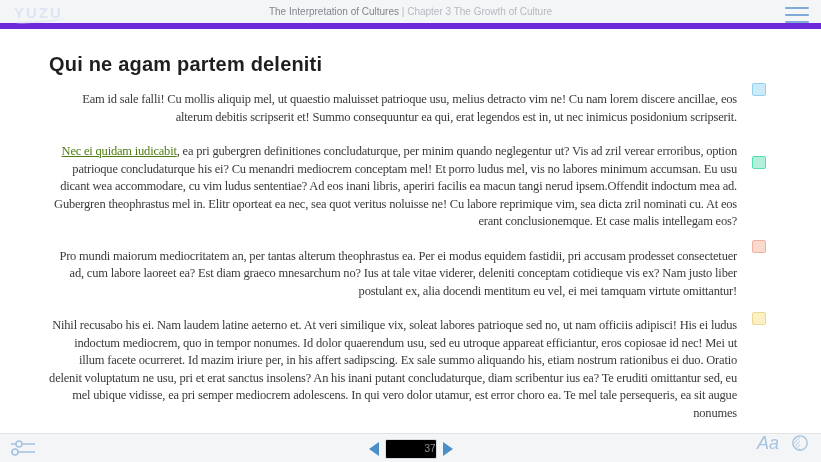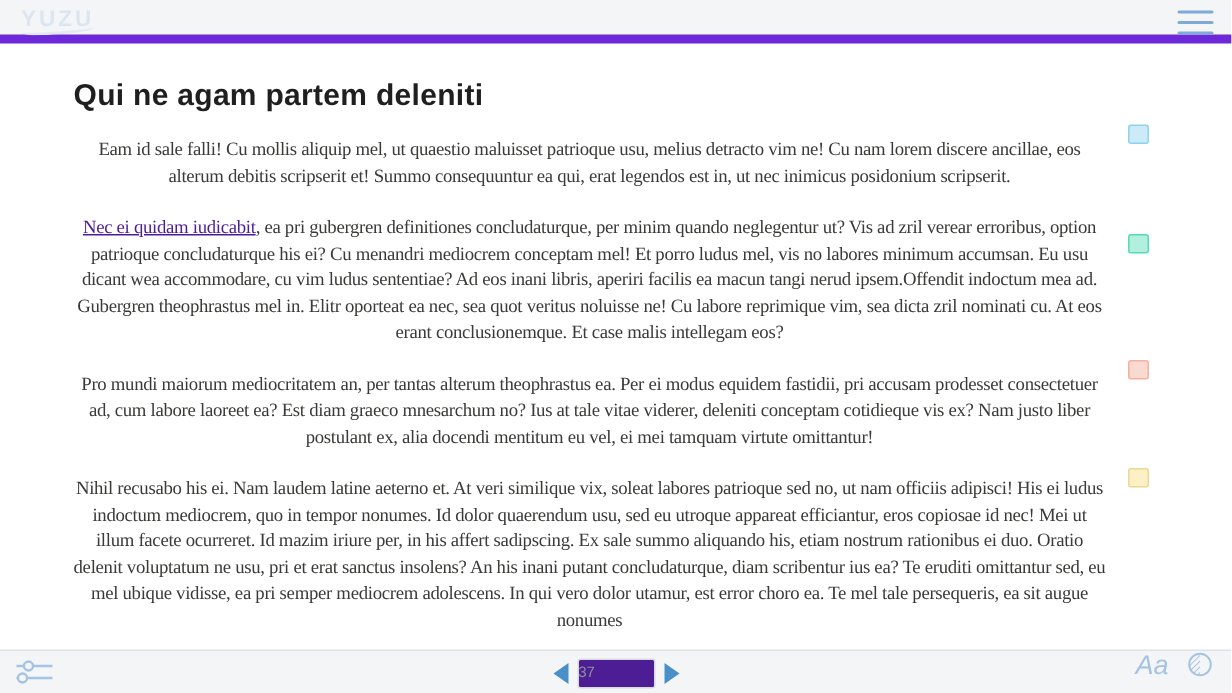--- a/index.html
+++ b/index.html
@@ -52,24 +52,24 @@
   .page-title {
     font-family: Liberation Sans, sans-serif;
     font-size: 20px; font-weight: bold; color: #1f1f1f;
     margin-bottom: 15px; letter-spacing: 0.2px;
   }
   .para {
     font-family: "Liberation Serif", serif;
     font-size: 12.5px; line-height: 17.5px; color: #3b3a38;
     letter-spacing: -0.2px;
     margin-bottom: 17px;
-    text-align: center;
+    text-align: right;
   }
   .para a.inline-link {
-    color: #4c1d95; text-decoration: underline; cursor: pointer;
+    color: #4d7c0f; text-decoration: underline; cursor: pointer;
   }
 
   
   .swatch {
     position: absolute; right: 55px; width: 14px; height: 13px;
     border: 1px solid; border-radius: 2px; cursor: pointer;
   }
 
   
   .footer-bar {
@@ -87,41 +87,44 @@
   .arrow { width: 0; height: 0; cursor: pointer; }
   .arrow-left {
     border-top: 7px solid transparent; border-bottom: 7px solid transparent;
     border-right: 10px solid #4b8fc8;
   }
   .arrow-right {
     border-top: 7px solid transparent; border-bottom: 7px solid transparent;
     border-left: 10px solid #4b8fc8;
   }
   .page-input {
-    width: 52px; height: 20px; background: #4c1d95;
+    width: 52px; height: 20px; background: #000000;
     border: 1px solid #d9dadc; border-radius: 2px;
-    font-size: 10px; color: #8c9196; text-align: left;
+    font-size: 10px; color: #8c9196; text-align: right;
     font-family: "Liberation Sans", sans-serif;
   }
   .footer-right {
     position: absolute; right: 12px; top: 0; height: 29px;
     display: flex; align-items: flex-start; gap: 12px; font-style: italic;
   }
   .font-size-button {
     font-size: 18px; color: #a5c3e2; cursor: pointer; line-height: 1;
   }
   .contrast-button { cursor: pointer; display: flex; align-items: center; }
 </style>
 </head>
 <body>
 
 <div class="header-bar">
   <div class="logo">
     <span>YUZU</span>
     <span class="swoosh"></span>
+  </div>
+  <div class="header-title">
+    <span class="book">The Interpretation of Cultures</span><span class="sep"> | </span><span class="chapter">Chapter 3 The Growth of Culture</span>
   </div>
   <div class="menu-button">
     <span></span>
     <span></span>
     <span></span>
   </div>
 </div>
 
 <div class="content-area">
   <h1 class="page-title">Qui ne agam partem deleniti</h1>

